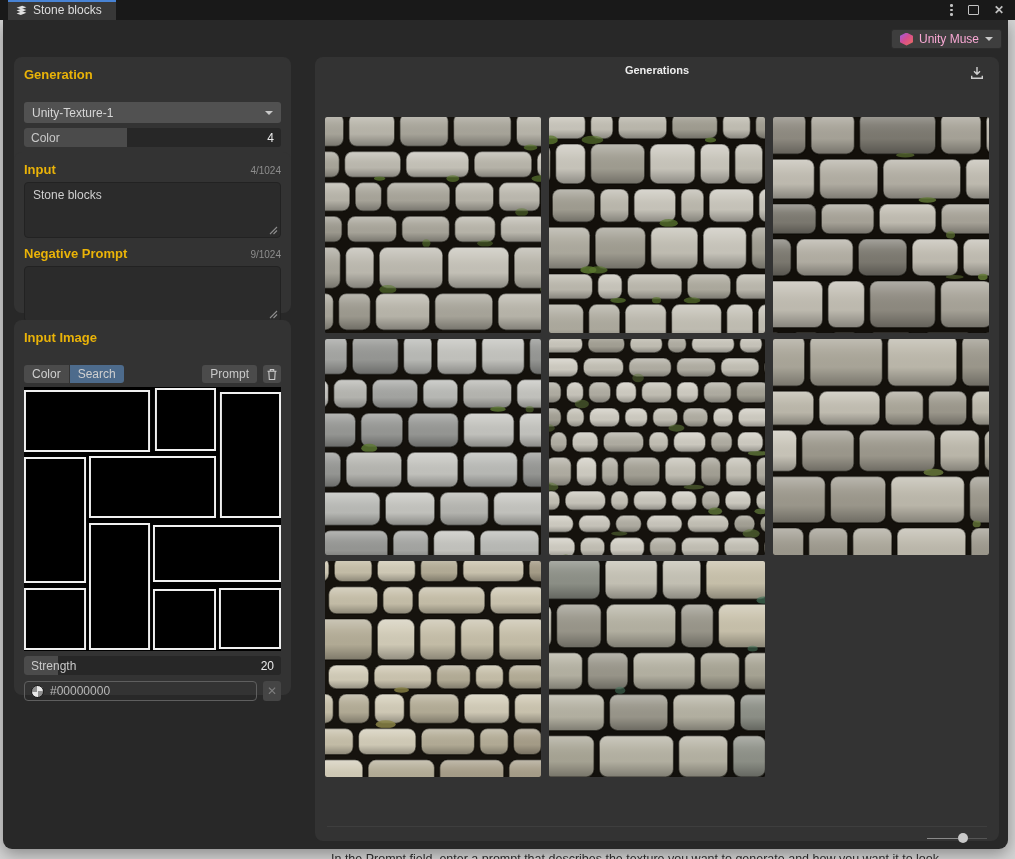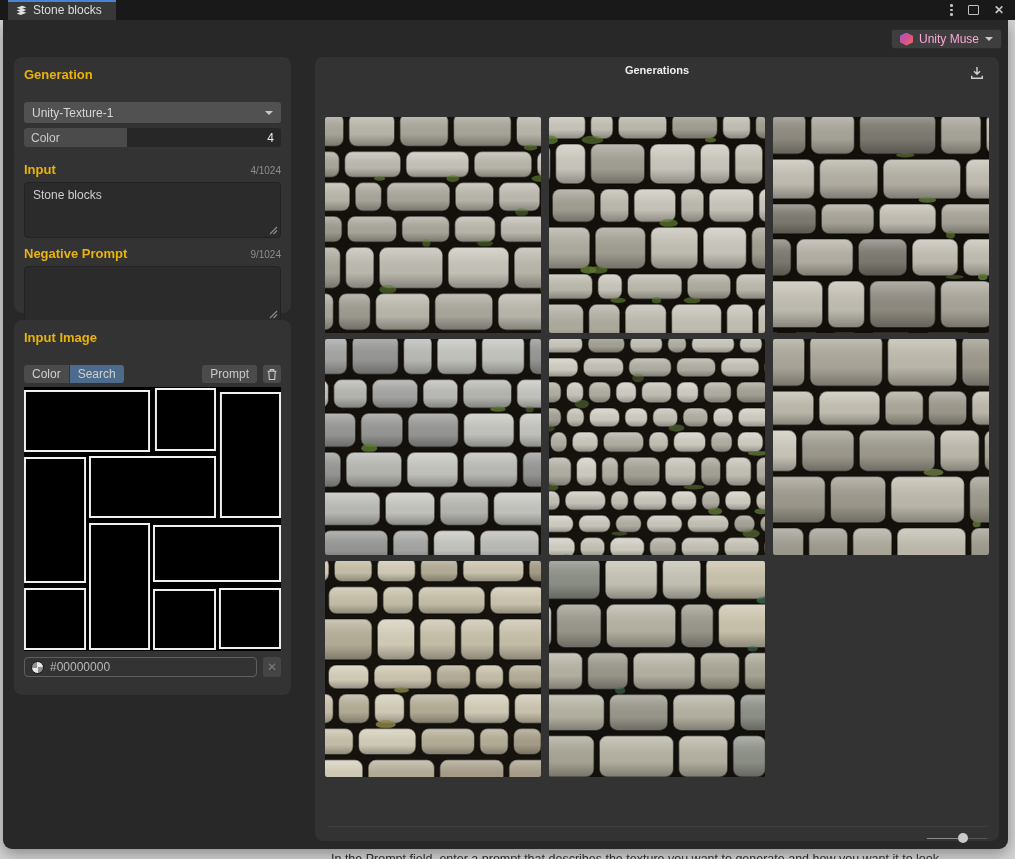--- a/index.html
+++ b/index.html
@@ -182,20 +182,25 @@
           <rect x="134" y="2" width="60" height="61" fill="#000000" stroke="#f0f0f0" stroke-width="2"></rect>
           <rect x="200" y="6" width="60" height="124" fill="#000000" stroke="#f0f0f0" stroke-width="2"></rect>
           <rect x="1" y="71" width="61" height="124" fill="#000000" stroke="#f0f0f0" stroke-width="2"></rect>
           <rect x="67" y="70" width="127" height="60" fill="#000000" stroke="#f0f0f0" stroke-width="2"></rect>
           <rect x="67" y="137" width="60" height="125" fill="#000000" stroke="#f0f0f0" stroke-width="2"></rect>
           <rect x="132" y="139" width="128" height="55" fill="#000000" stroke="#f0f0f0" stroke-width="2"></rect>
           <rect x="1" y="202" width="61" height="60" fill="#000000" stroke="#f0f0f0" stroke-width="2"></rect>
           <rect x="132" y="203" width="62" height="59" fill="#000000" stroke="#f0f0f0" stroke-width="2"></rect>
           <rect x="199" y="202" width="61" height="59" fill="#000000" stroke="#f0f0f0" stroke-width="2"></rect>
         </svg></div>
+    <div class="numfield">
+      <div class="hl" style="width:34px"></div>
+      <span class="lbl">Strength</span>
+      <span class="val">20</span>
+    </div>
     <div class="color-row">
       <div class="color-field">
         <span class="swatch"></span>
         <span class="color-hex">#00000000</span>
       </div>
       <div class="clear-btn">✕</div>
     </div>
   </div>
 
   <div class="card" id="card-generations">

